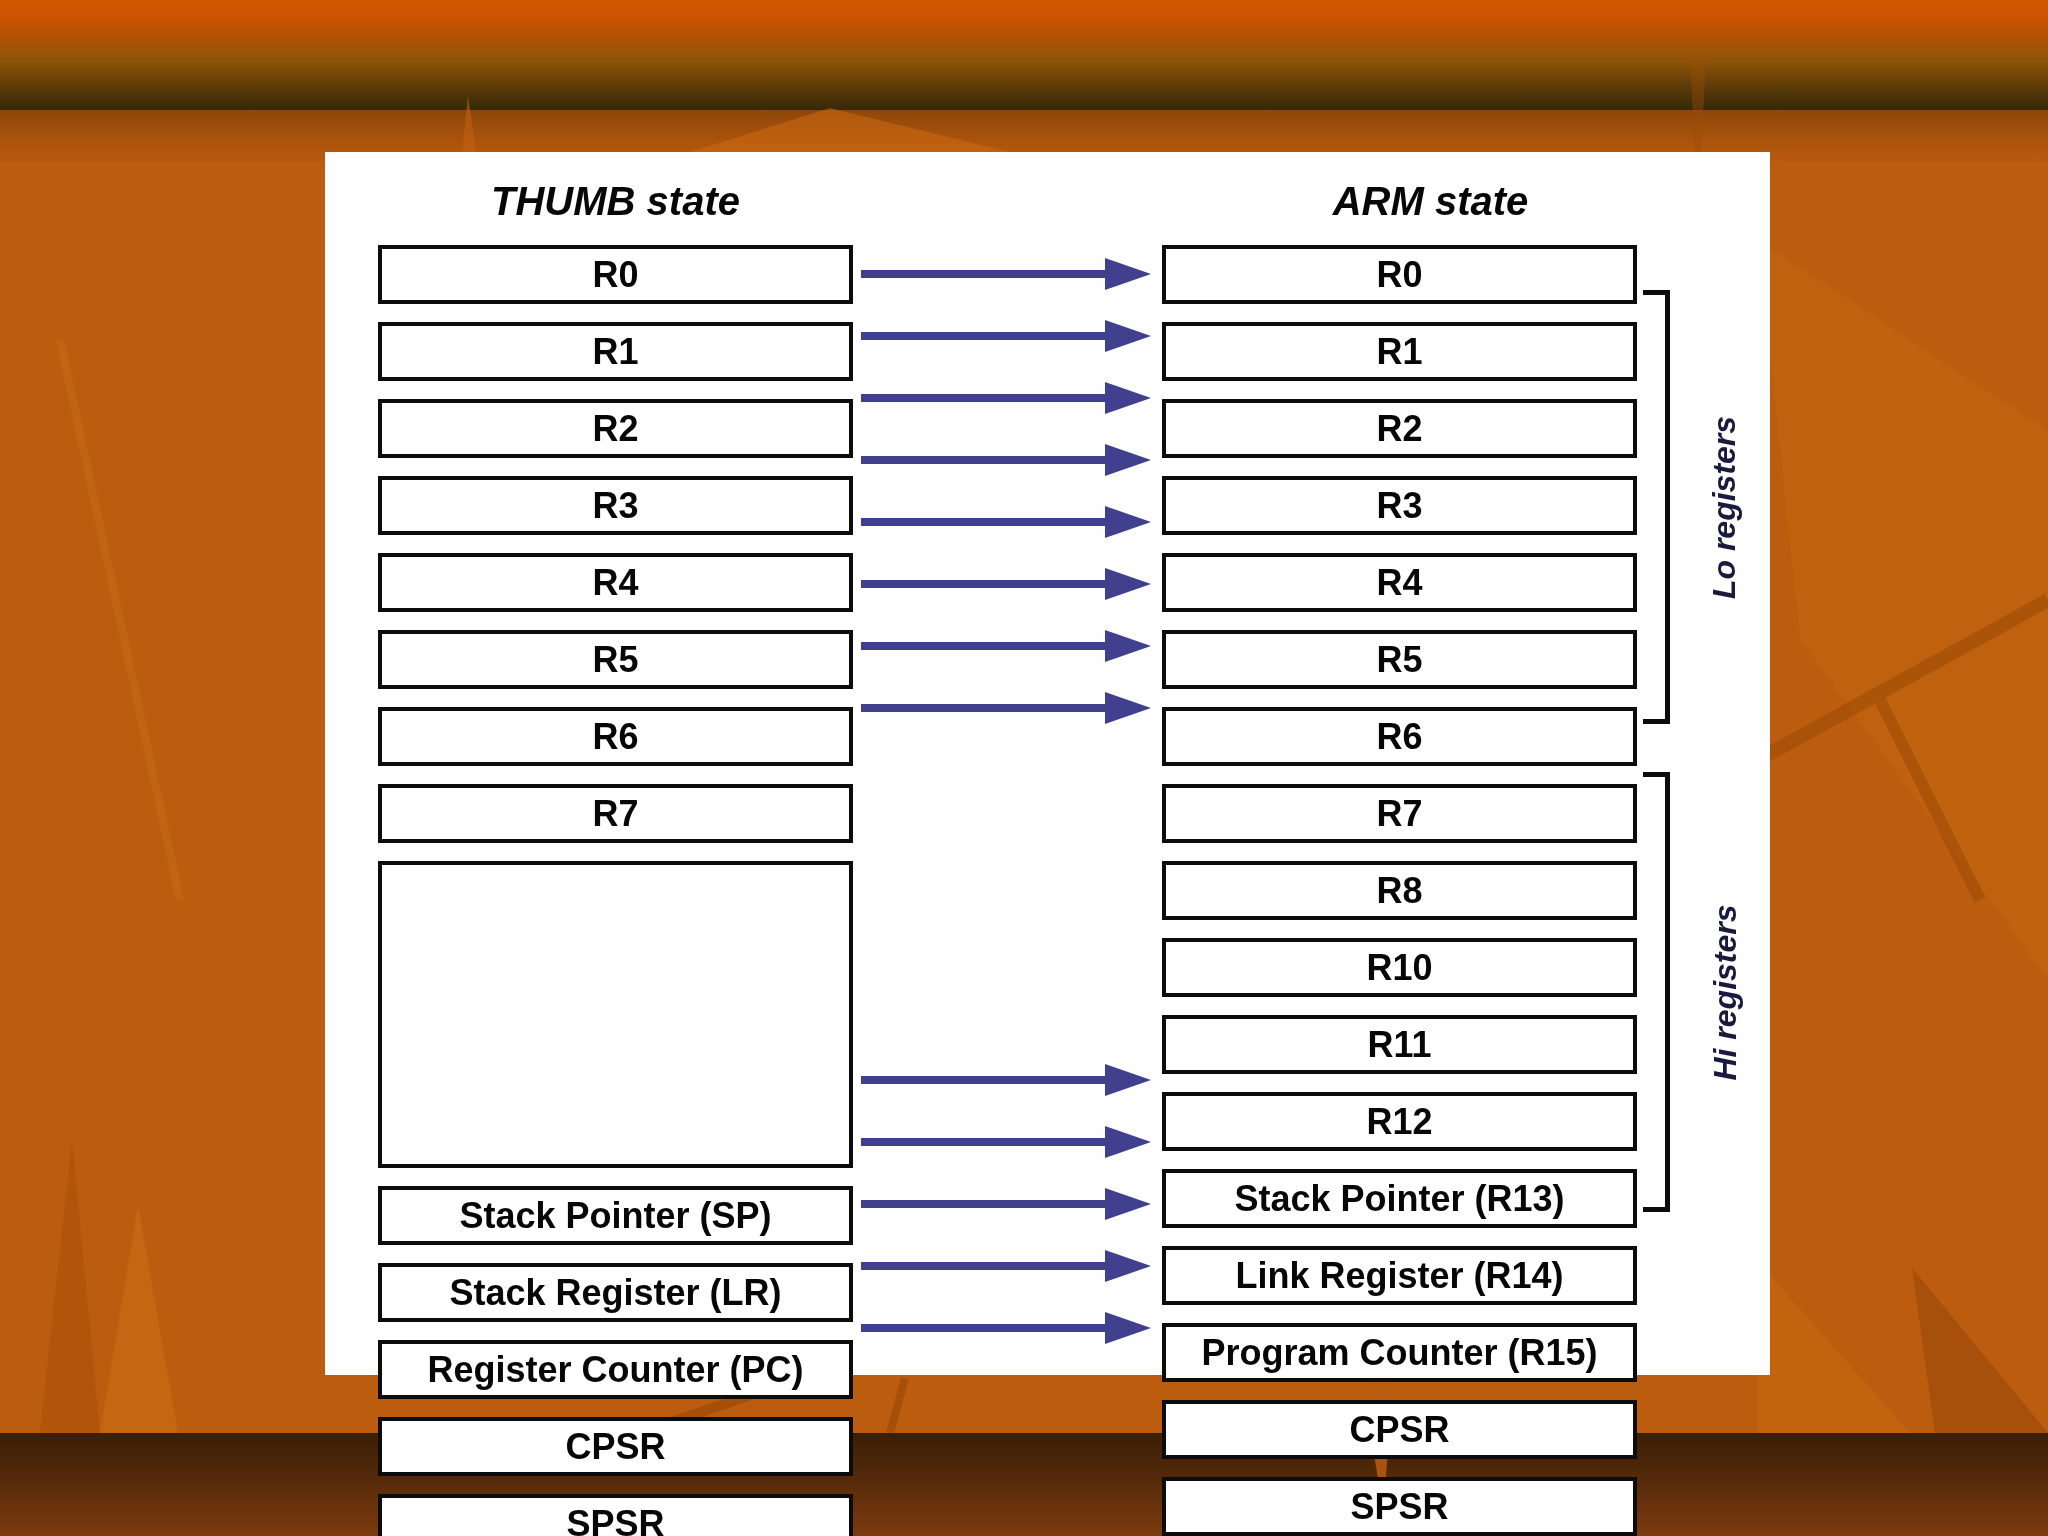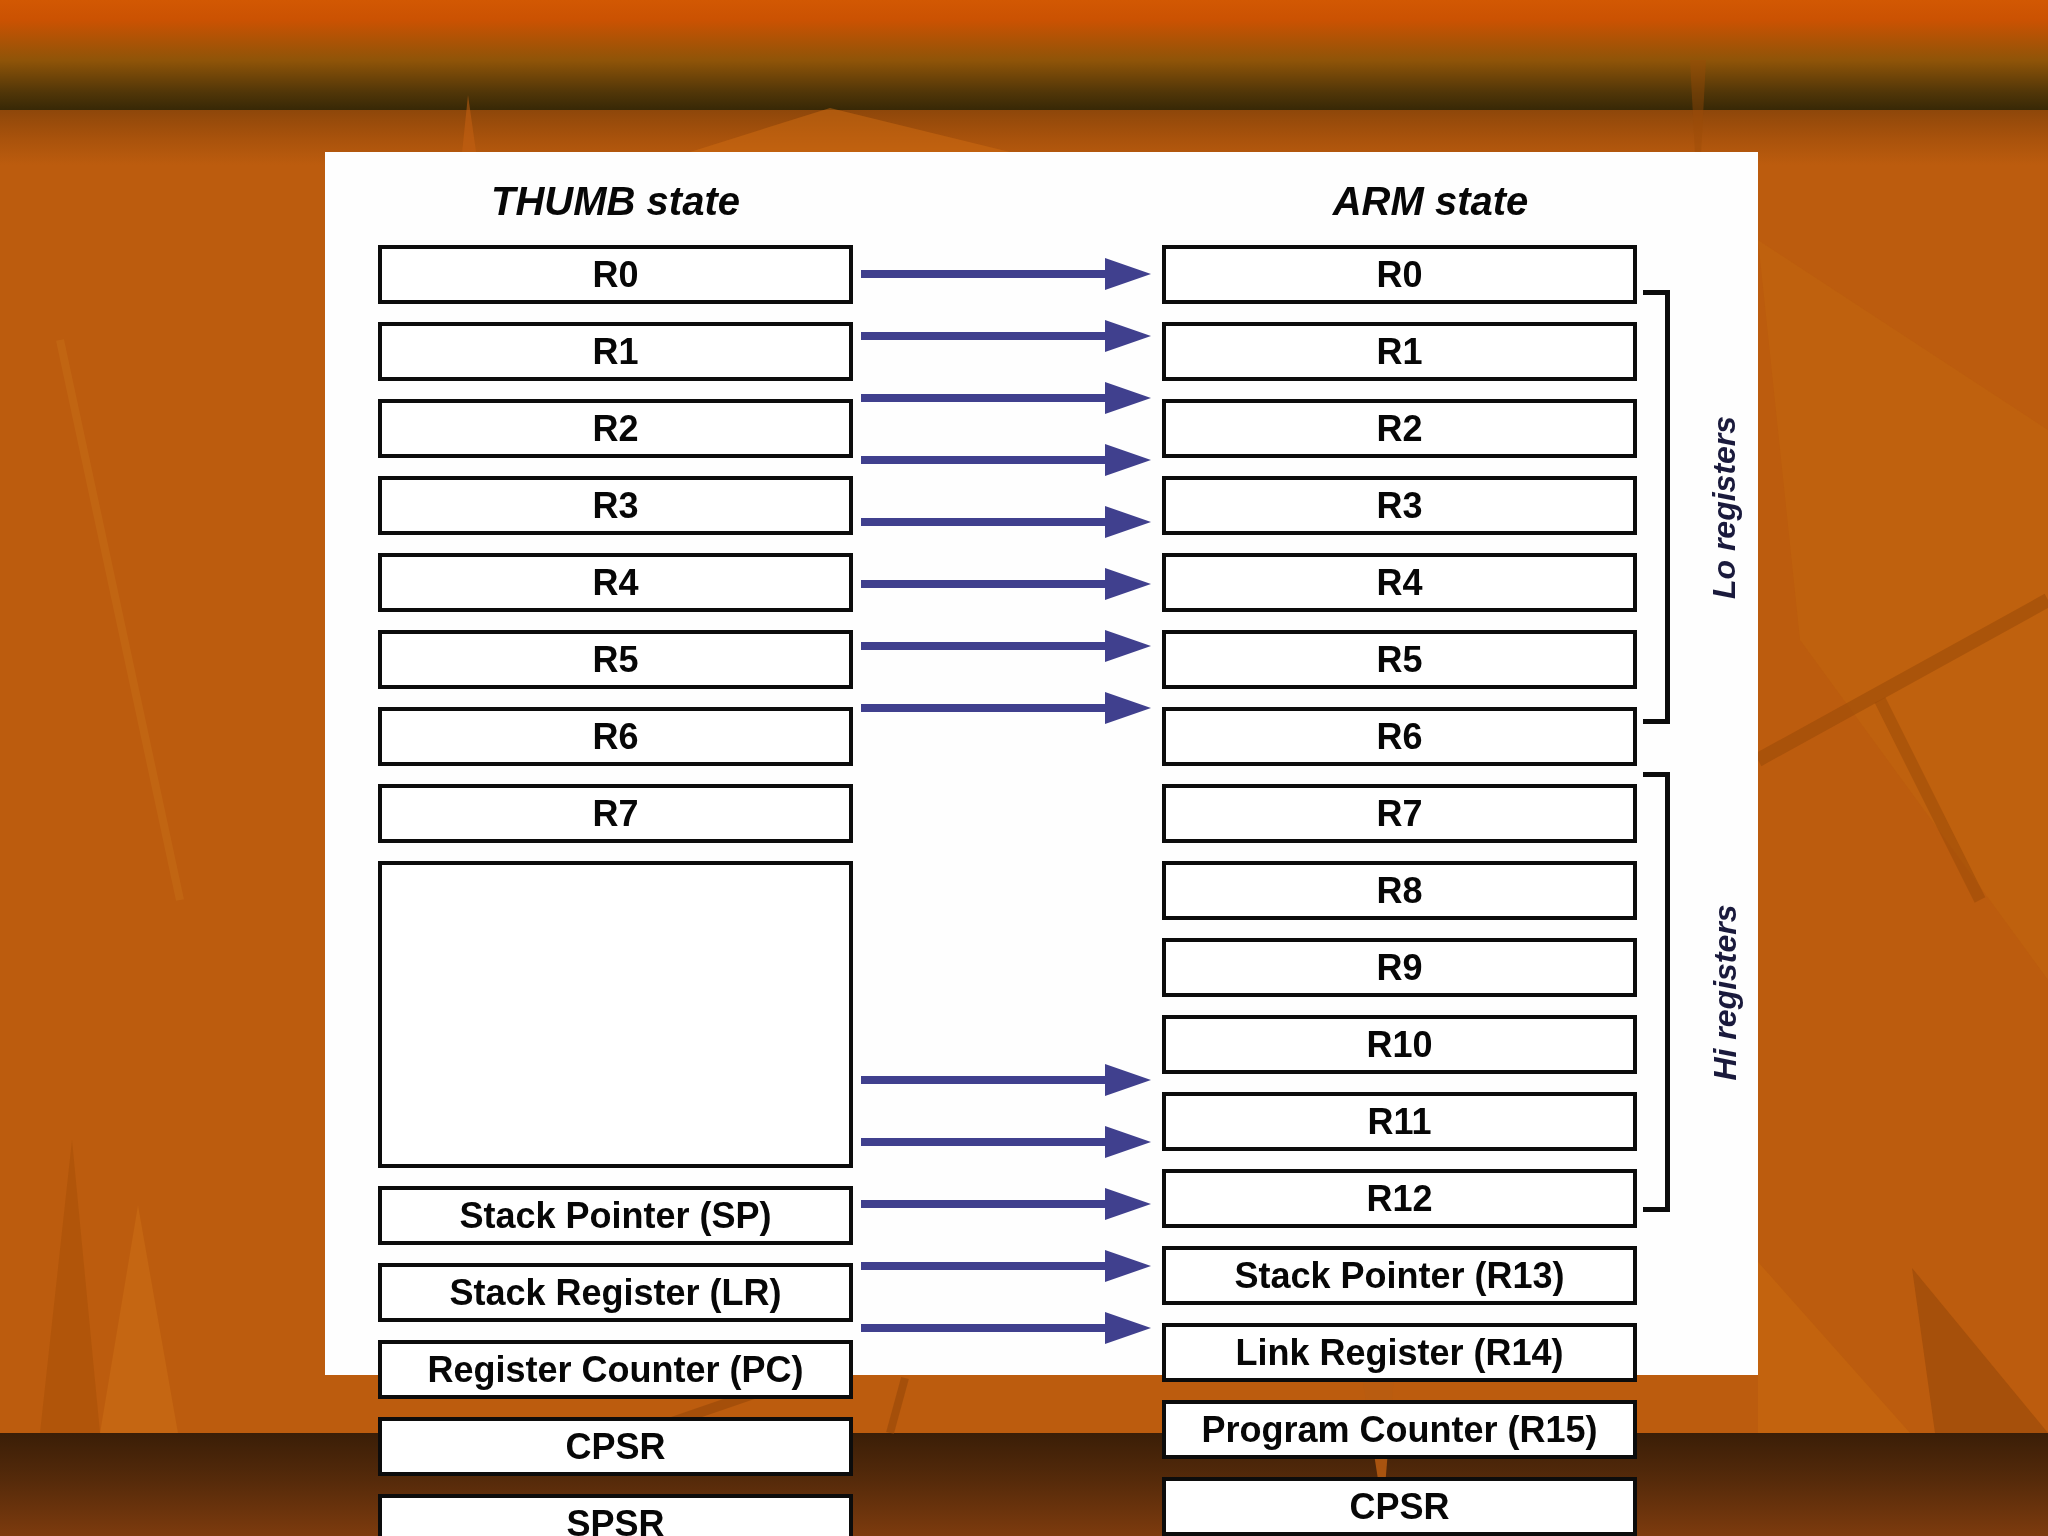--- a/index.html
+++ b/index.html
@@ -22,20 +22,21 @@
   .band-bottom{
     position:absolute;left:0;right:0;top:1433px;height:103px;
     background:linear-gradient(180deg,#3a1e07 0%,#552a0a 45%,#7d3b0e 100%);
   }
   .leaves{position:absolute;left:0;top:0;width:2048px;height:1536px;pointer-events:none;}
 
   
   .panel{
     position:absolute;left:325px;top:152px;width:1433px;height:1223px;
     background:var(--panel-bg,#fefefe);
+    padding-left:12px;
   }
   .col-header{
     position:absolute;top:26px;height:46px;line-height:46px;
     text-align:center;font-style:italic;font-weight:700;font-size:40px;
     color:var(--text,#070707);
   }
   .thumb-header{left:53px;width:475px;}
   .arm-header{left:868px;width:475px;}
 
   .reg-col{position:absolute;top:93px;display:flex;flex-direction:column;gap:18px;}
@@ -129,21 +130,20 @@
     <div class="reg-col arm-col">
       <div class="row">R0</div>
       <div class="row">R1</div>
       <div class="row">R2</div>
       <div class="row">R3</div>
       <div class="row">R4</div>
       <div class="row">R5</div>
       <div class="row">R6</div>
       <div class="row">R7</div>
       <div class="row">R8</div>
-      <div class="row">R9</div>
       <div class="row">R10</div>
       <div class="row">R11</div>
       <div class="row">R12</div>
       <div class="row">Stack Pointer (R13)</div>
       <div class="row">Link Register (R14)</div>
       <div class="row">Program Counter (R15)</div>
       <div class="row">CPSR</div>
       <div class="row">SPSR</div>
     </div>
 

